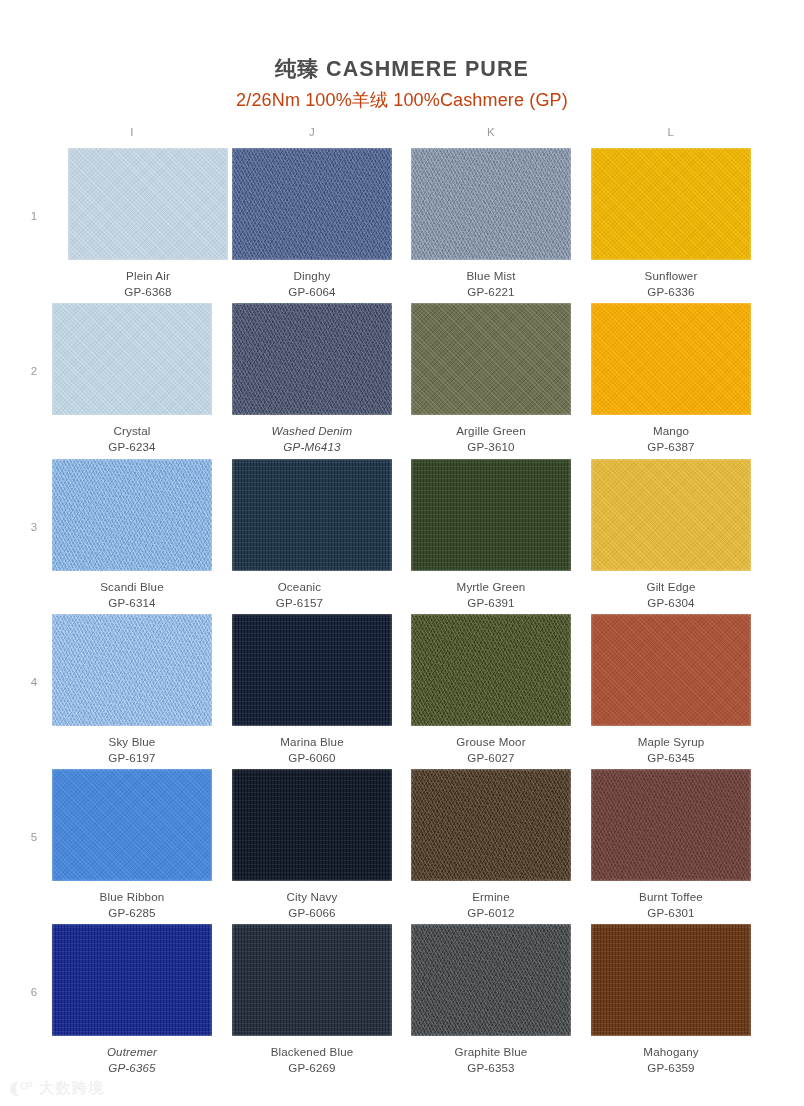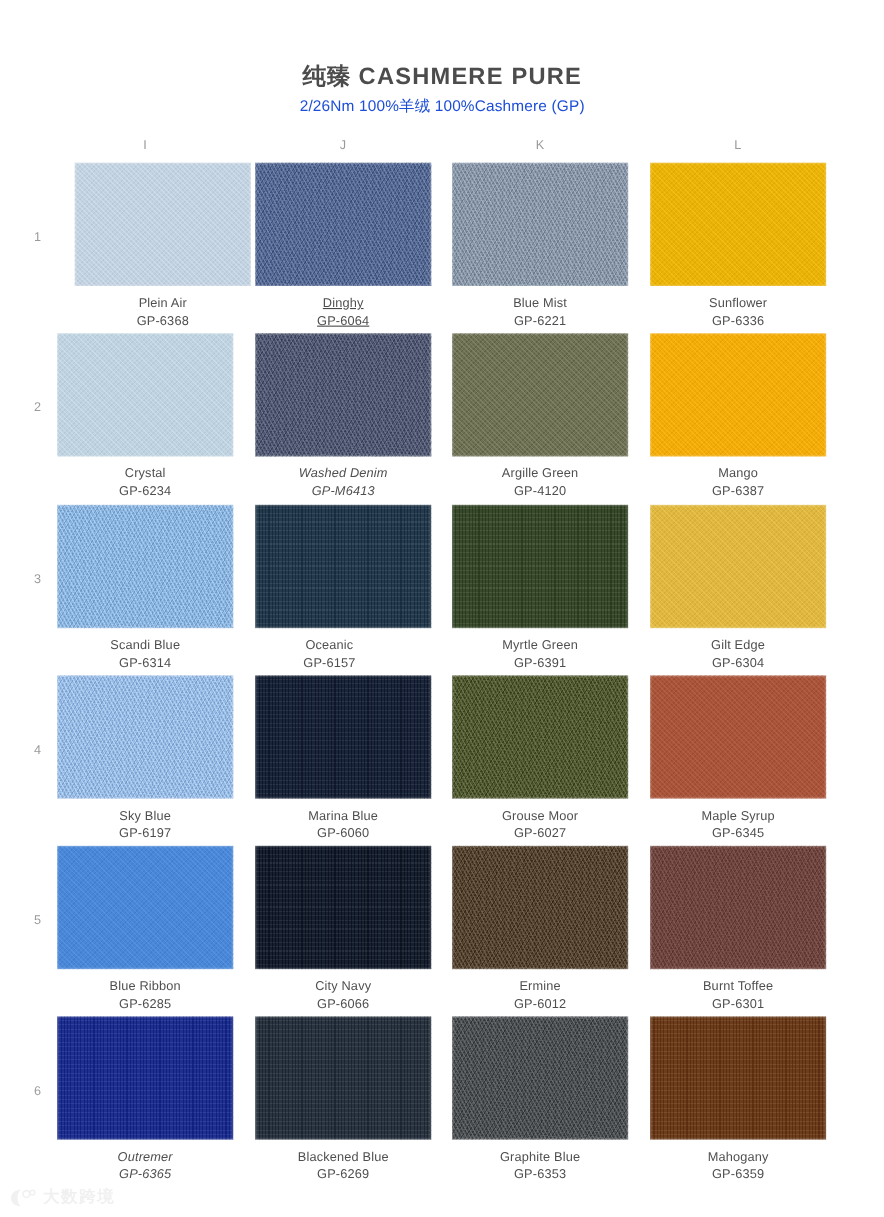--- a/index.html
+++ b/index.html
@@ -28,23 +28,23 @@
     font-size: 21.5px;
     font-weight: bold;
     letter-spacing: 1.1px;
     color: #4c4c4c;
     line-height: 1.25;
     white-space: nowrap;
   }
   .title .cn { letter-spacing: 0.5px; text-align: right; }
   .subtitle {
     margin-top: 5px;
-    font-size: 14px;
+    font-size: 18px;
     letter-spacing: 0.15px;
-    color: #1d4ed8;
+    color: #c2410c;
     white-space: nowrap;
   }
 
   
   .grid {
     position: absolute;
     left: 0;
     top: 126px;
     width: 804px;
   }
@@ -155,21 +155,21 @@
   <div id="rows-host">
       <div class="row">
         <div class="row-label">1</div>
         <div class="cell" style="left: 68px; width: 160px;">
           <div class="swatch" style="background: repeating-linear-gradient(45deg, rgba(213, 228, 242, 0.55) 0px, rgba(213, 228, 242, 0.55) 1px, transparent 1px, transparent 3px), repeating-linear-gradient(-45deg, rgba(177, 192, 206, 0.5) 0px, rgba(177, 192, 206, 0.5) 1px, transparent 1px, transparent 3px), linear-gradient(rgb(195, 210, 224), rgb(195, 210, 224));"></div>
           <div class="caption">
             <div class="cname">Plein Air</div>
             <div class="ccode">GP-6368</div>
           </div>
         </div>
-        <div class="cell" style="left: 232px; width: 160px; text-decoration: underline;">
+        <div class="cell" style="left: 232px; width: 160px;">
           <div class="swatch" style="background: repeating-linear-gradient(62deg, rgba(130, 149, 191, 0.55) 0px, rgba(130, 149, 191, 0.55) 1px, transparent 1px, transparent 3px), repeating-linear-gradient(-58deg, rgba(38, 57, 99, 0.5) 0px, rgba(38, 57, 99, 0.5) 1px, transparent 1px, transparent 3px), repeating-linear-gradient(8deg, rgba(112, 131, 173, 0.35) 0px, rgba(112, 131, 173, 0.35) 1px, transparent 1px, transparent 5px), repeating-linear-gradient(96deg, rgba(52, 71, 113, 0.35) 0px, rgba(52, 71, 113, 0.35) 1px, transparent 1px, transparent 6px), linear-gradient(rgb(84, 103, 145), rgb(84, 103, 145));"></div>
           <div class="caption">
             <div class="cname">Dinghy</div>
             <div class="ccode">GP-6064</div>
           </div>
         </div>
         <div class="cell" style="left: 411px; width: 160px;">
           <div class="swatch" style="background: repeating-linear-gradient(62deg, rgba(180, 194, 212, 0.55) 0px, rgba(180, 194, 212, 0.55) 1px, transparent 1px, transparent 3px), repeating-linear-gradient(-58deg, rgba(88, 102, 120, 0.5) 0px, rgba(88, 102, 120, 0.5) 1px, transparent 1px, transparent 3px), repeating-linear-gradient(8deg, rgba(162, 176, 194, 0.35) 0px, rgba(162, 176, 194, 0.35) 1px, transparent 1px, transparent 5px), repeating-linear-gradient(96deg, rgba(102, 116, 134, 0.35) 0px, rgba(102, 116, 134, 0.35) 1px, transparent 1px, transparent 6px), linear-gradient(rgb(134, 148, 166), rgb(134, 148, 166));"></div>
           <div class="caption">
             <div class="cname">Blue Mist</div>
@@ -197,21 +197,21 @@
           <div class="swatch" style="background: repeating-linear-gradient(62deg, rgba(125, 134, 158, 0.55) 0px, rgba(125, 134, 158, 0.55) 1px, transparent 1px, transparent 3px), repeating-linear-gradient(-58deg, rgba(33, 42, 66, 0.5) 0px, rgba(33, 42, 66, 0.5) 1px, transparent 1px, transparent 3px), repeating-linear-gradient(8deg, rgba(107, 116, 140, 0.35) 0px, rgba(107, 116, 140, 0.35) 1px, transparent 1px, transparent 5px), repeating-linear-gradient(96deg, rgba(47, 56, 80, 0.35) 0px, rgba(47, 56, 80, 0.35) 1px, transparent 1px, transparent 6px), linear-gradient(rgb(79, 88, 112), rgb(79, 88, 112));"></div>
           <div class="caption">
             <div class="cname">Washed Denim</div>
             <div class="ccode">GP-M6413</div>
           </div>
         </div>
         <div class="cell" style="left: 411px; width: 160px;">
           <div class="swatch" style="background: repeating-linear-gradient(45deg, rgba(140, 142, 114, 0.55) 0px, rgba(140, 142, 114, 0.55) 1px, transparent 1px, transparent 3px), repeating-linear-gradient(-45deg, rgba(80, 82, 54, 0.5) 0px, rgba(80, 82, 54, 0.5) 1px, transparent 1px, transparent 3px), linear-gradient(rgb(110, 112, 84), rgb(110, 112, 84));"></div>
           <div class="caption">
             <div class="cname">Argille Green</div>
-            <div class="ccode">GP-4120</div>
+            <div class="ccode">GP-3610</div>
           </div>
         </div>
         <div class="cell" style="left: 591px; width: 160px;">
           <div class="swatch" style="background: repeating-linear-gradient(45deg, rgba(255, 189, 26, 0.55) 0px, rgba(255, 189, 26, 0.55) 1px, transparent 1px, transparent 3px), repeating-linear-gradient(-45deg, rgba(224, 153, 0, 0.5) 0px, rgba(224, 153, 0, 0.5) 1px, transparent 1px, transparent 3px), linear-gradient(rgb(242, 171, 8), rgb(242, 171, 8));"></div>
           <div class="caption">
             <div class="cname">Mango</div>
             <div class="ccode">GP-6387</div>
           </div>
         </div>
       </div>

